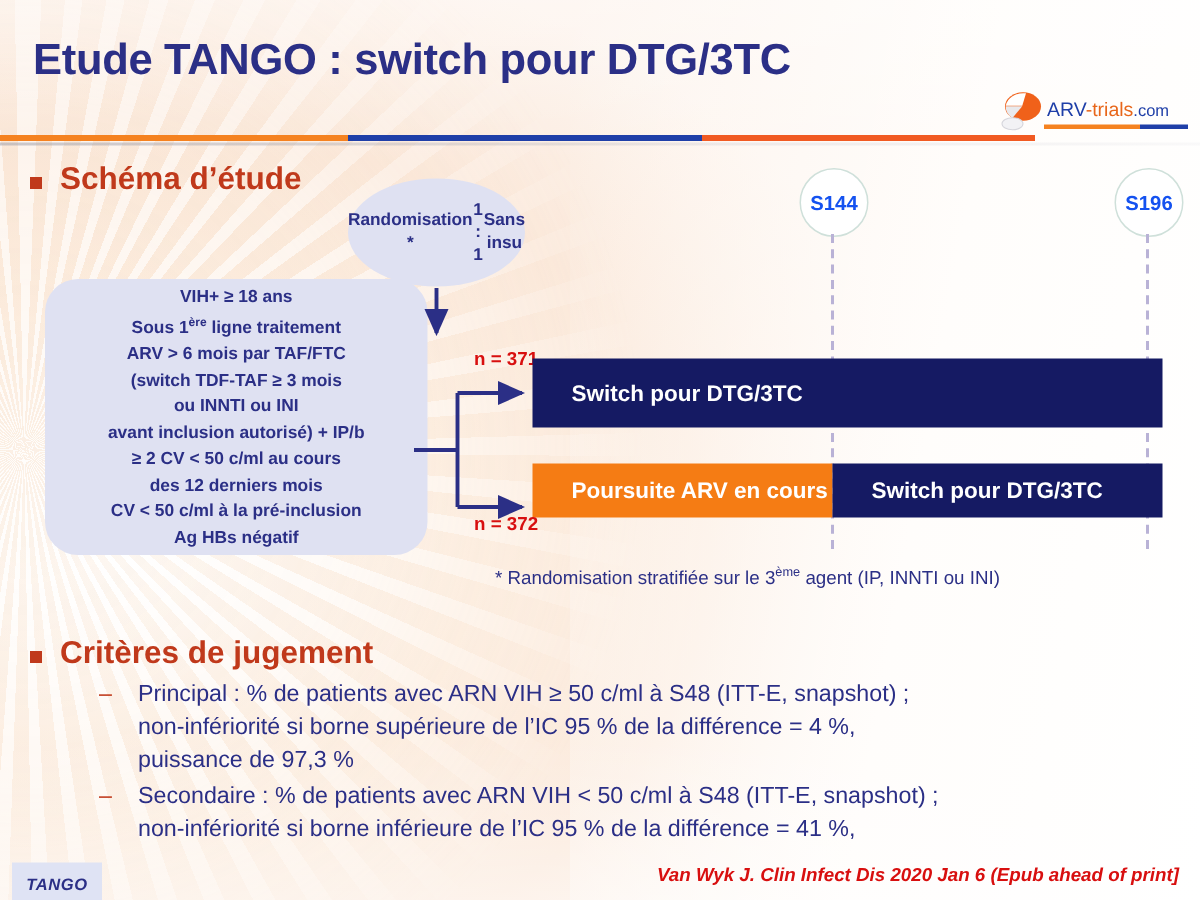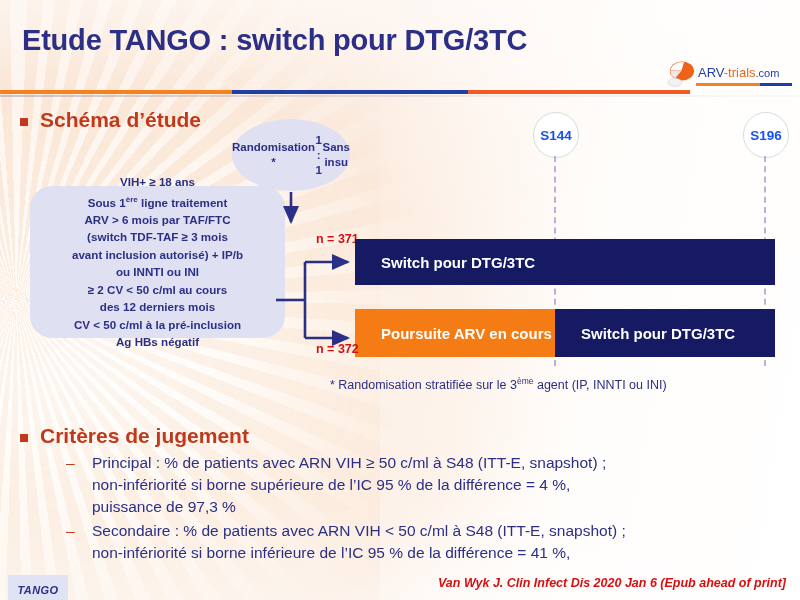--- a/index.html
+++ b/index.html
@@ -48,21 +48,21 @@
   
   .sec-head{position:absolute;color:#c0391b;font-size:21px;font-weight:bold;}
   .sec-bullet{position:absolute;width:8px;height:8px;background:#c0391b;}
 
   
   #diagram{position:absolute;left:0;top:104px;width:800px;height:300px;}
   #randomisation{position:absolute;left:232px;top:15px;width:118px;height:72px;
      border-radius:50%;background:#dfe1f2;
      display:flex;flex-direction:row;align-items:center;justify-content:center;
      color:#2b2f86;font-size:11.5px;font-weight:bold;line-height:15px;text-align:center;}
-  #criteria-box{position:absolute;left:30px;top:82px;width:255px;height:152px;
+  #criteria-box{position:absolute;left:30px;top:82px;width:255px;height:184px;
      border-radius:22px;background:#dfe1f2;
      display:flex;align-items:center;justify-content:center;}
   #criteria-box .lines{color:#2b2f86;font-size:11.6px;font-weight:bold;line-height:17.5px;text-align:center;}
   #criteria-box sup{font-size:8px;}
 
   .arm-bar{position:absolute;display:flex;align-items:center;}
   .arm-seg{height:100%;display:flex;align-items:center;color:#ffffff;font-size:15px;font-weight:bold;}
   .arm-seg.navy{background:#151a63;}
   .arm-seg.orange{background:#f57c14;}
   .arm-seg span{padding-left:26px;white-space:nowrap;}
@@ -135,22 +135,22 @@
     <div>1 : 1</div>
     <div>Sans insu</div>
   </div>
 
   <div id="criteria-box">
     <div class="lines" id="inclusion-lines">
         <div>VIH+ ≥ 18 ans</div>
         <div>Sous 1<sup>ère</sup> ligne traitement</div>
         <div>ARV &gt; 6 mois  par TAF/FTC</div>
         <div>(switch TDF-TAF ≥ 3 mois</div>
+        <div>ou INNTI ou INI</div>
         <div>avant inclusion autorisé) + IP/b</div>
-        <div>ou INNTI ou INI</div>
         <div>≥ 2 CV &lt; 50 c/ml au cours</div>
         <div>des 12 derniers mois</div>
         <div>CV &lt; 50 c/ml à la pré-inclusion</div>
         <div>Ag HBs négatif</div>
       </div>
   </div>
 
   <svg style="position:absolute;left:0;top:0;width:800px;height:300px;">
     <defs>
       <marker id="ah" markerWidth="7" markerHeight="7" refX="6.2" refY="3.1" orient="auto">
@@ -179,21 +179,21 @@
   </div>
   <div class="tp-dash" style="left:764px;top:52px;height:210px;"></div>
 
   <div class="n-label" style="left:297px;top:128px;">n = 371</div>
   <div class="arm-bar" style="left:355px;top:135px;width:420px;height:46px;">
     <div class="arm-seg navy" style="width:420px;">
       <span>Switch pour DTG/3TC</span>
     </div>
   </div>
 
-  <div class="arm-bar" style="left:355px;top:205px;width:420px;height:48px;">
+  <div class="arm-bar" style="left:355px;top:205px;width:420px;height:36px;">
     <div class="arm-seg orange" style="width:200px;">
       <span>Poursuite ARV en cours</span>
     </div>
     <div class="arm-seg navy" style="width:220px;">
       <span>Switch pour DTG/3TC</span>
     </div>
   </div>
   <div class="n-label" style="left:297px;top:238px;">n = 372</div>
 
   <div id="footnote">

